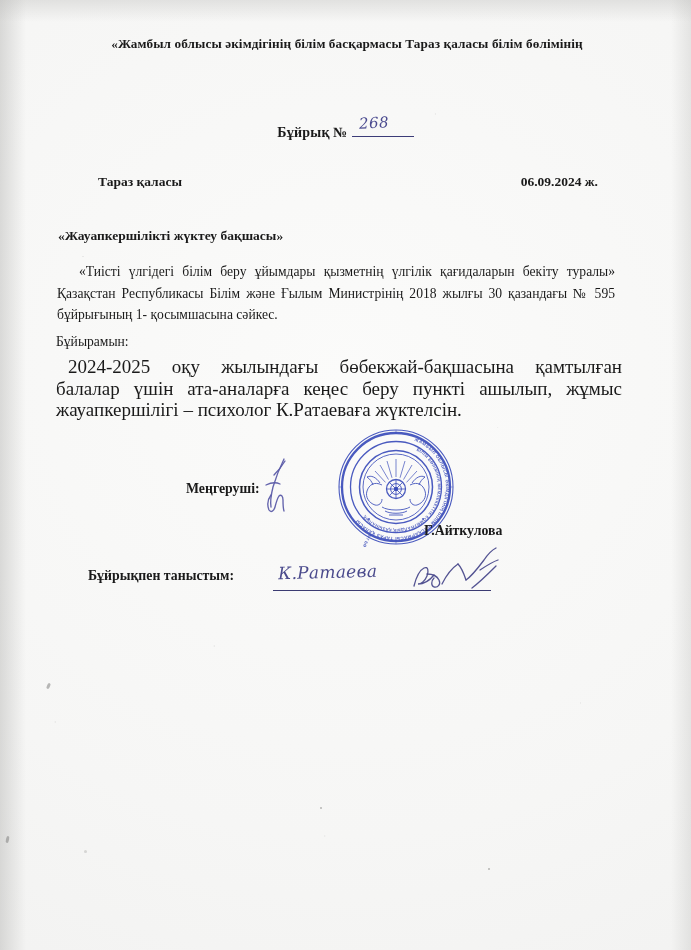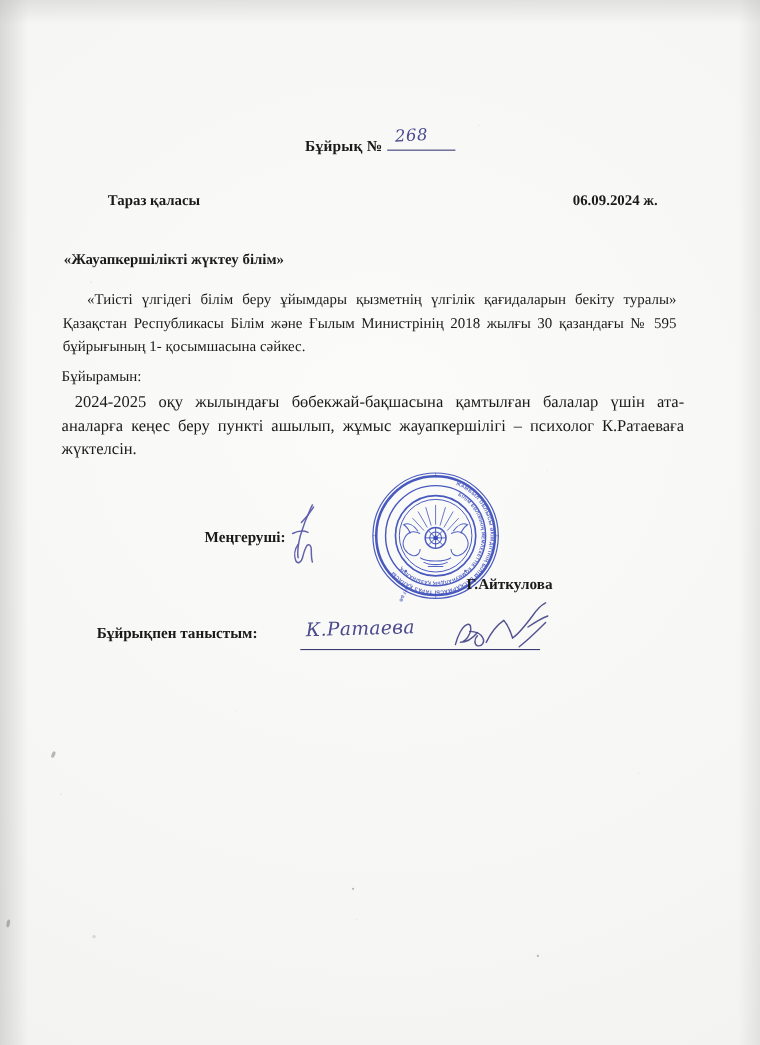--- a/index.html
+++ b/index.html
@@ -131,21 +131,21 @@
   #order-verb {
     position: absolute;
     left: 56px; top: 334px;
     font-weight: normal;
     font-size: 13.6px;
   }
 
   #order-body {
     position: absolute;
     left: 56px; top: 356px; width: 566px;
-    font-size: 15px;
+    font-size: 19px;
     line-height: 21.5px;
     text-align: justify;
     text-indent: 12px;
   }
 
   
   #manager-row {
     position: absolute;
     left: 170px; top: 481px; width: 370px;
   }
@@ -220,34 +220,35 @@
 
   <div class="speck" style="left:47px; top:683px; width:3px; height:6px; border-radius:40%; transform:rotate(25deg);"></div>
   <div class="speck" style="left:6px;  top:836px; width:3px; height:7px; border-radius:40%; transform:rotate(12deg);"></div>
   <div class="speck" style="left:320px; top:807px; width:2px; height:2px;"></div>
   <div class="speck" style="left:488px; top:868px; width:2px; height:2px;"></div>
   <div class="speck" style="left:84px; top:850px; width:3px; height:3px; opacity:.5;"></div>
 
   <div class="content">
 
     <div id="org-header">
+      <span class="line">«Жамбыл облысы әкімдігінің білім басқармасы Тараз қаласы білім бөлімінің</span>
     </div>
 
     <div id="order-no-row">
       <span class="label">Бұйрық №</span><span class="hand-slot">
         <span class="hand-num">268</span>
       </span>
     </div>
 
     <div id="city-date-row">
       <span>Тараз қаласы</span>
       <span>06.09.2024 ж.</span>
     </div>
 
-    <div id="subject-line">«Жауапкершілікті жүктеу білім»</div>
+    <div id="subject-line">«Жауапкершілікті жүктеу бақшасы»</div>
 
     <div id="intro-paragraph">«Тиісті үлгідегі білім беру ұйымдары қызметнің үлгілік қағидаларын бекіту туралы» Қазақстан Республикасы Білім және Ғылым Министрінің 2018 жылғы 30 қазандағы № 595 бұйрығының 1- қосымшасына сәйкес.</div>
 
     <div id="order-verb">Бұйырамын:</div>
 
     <div id="order-body">2024-2025 оқу жылындағы бөбекжай-бақшасына қамтылған балалар үшін ата-аналарға кеңес беру пункті ашылып, жұмыс жауапкершілігі – психолог К.Ратаеваға жүктелсін.</div>
 
     <div id="official-seal">
       <svg viewBox="0 0 120 120" width="120" height="120" aria-hidden="true">
         <defs>

